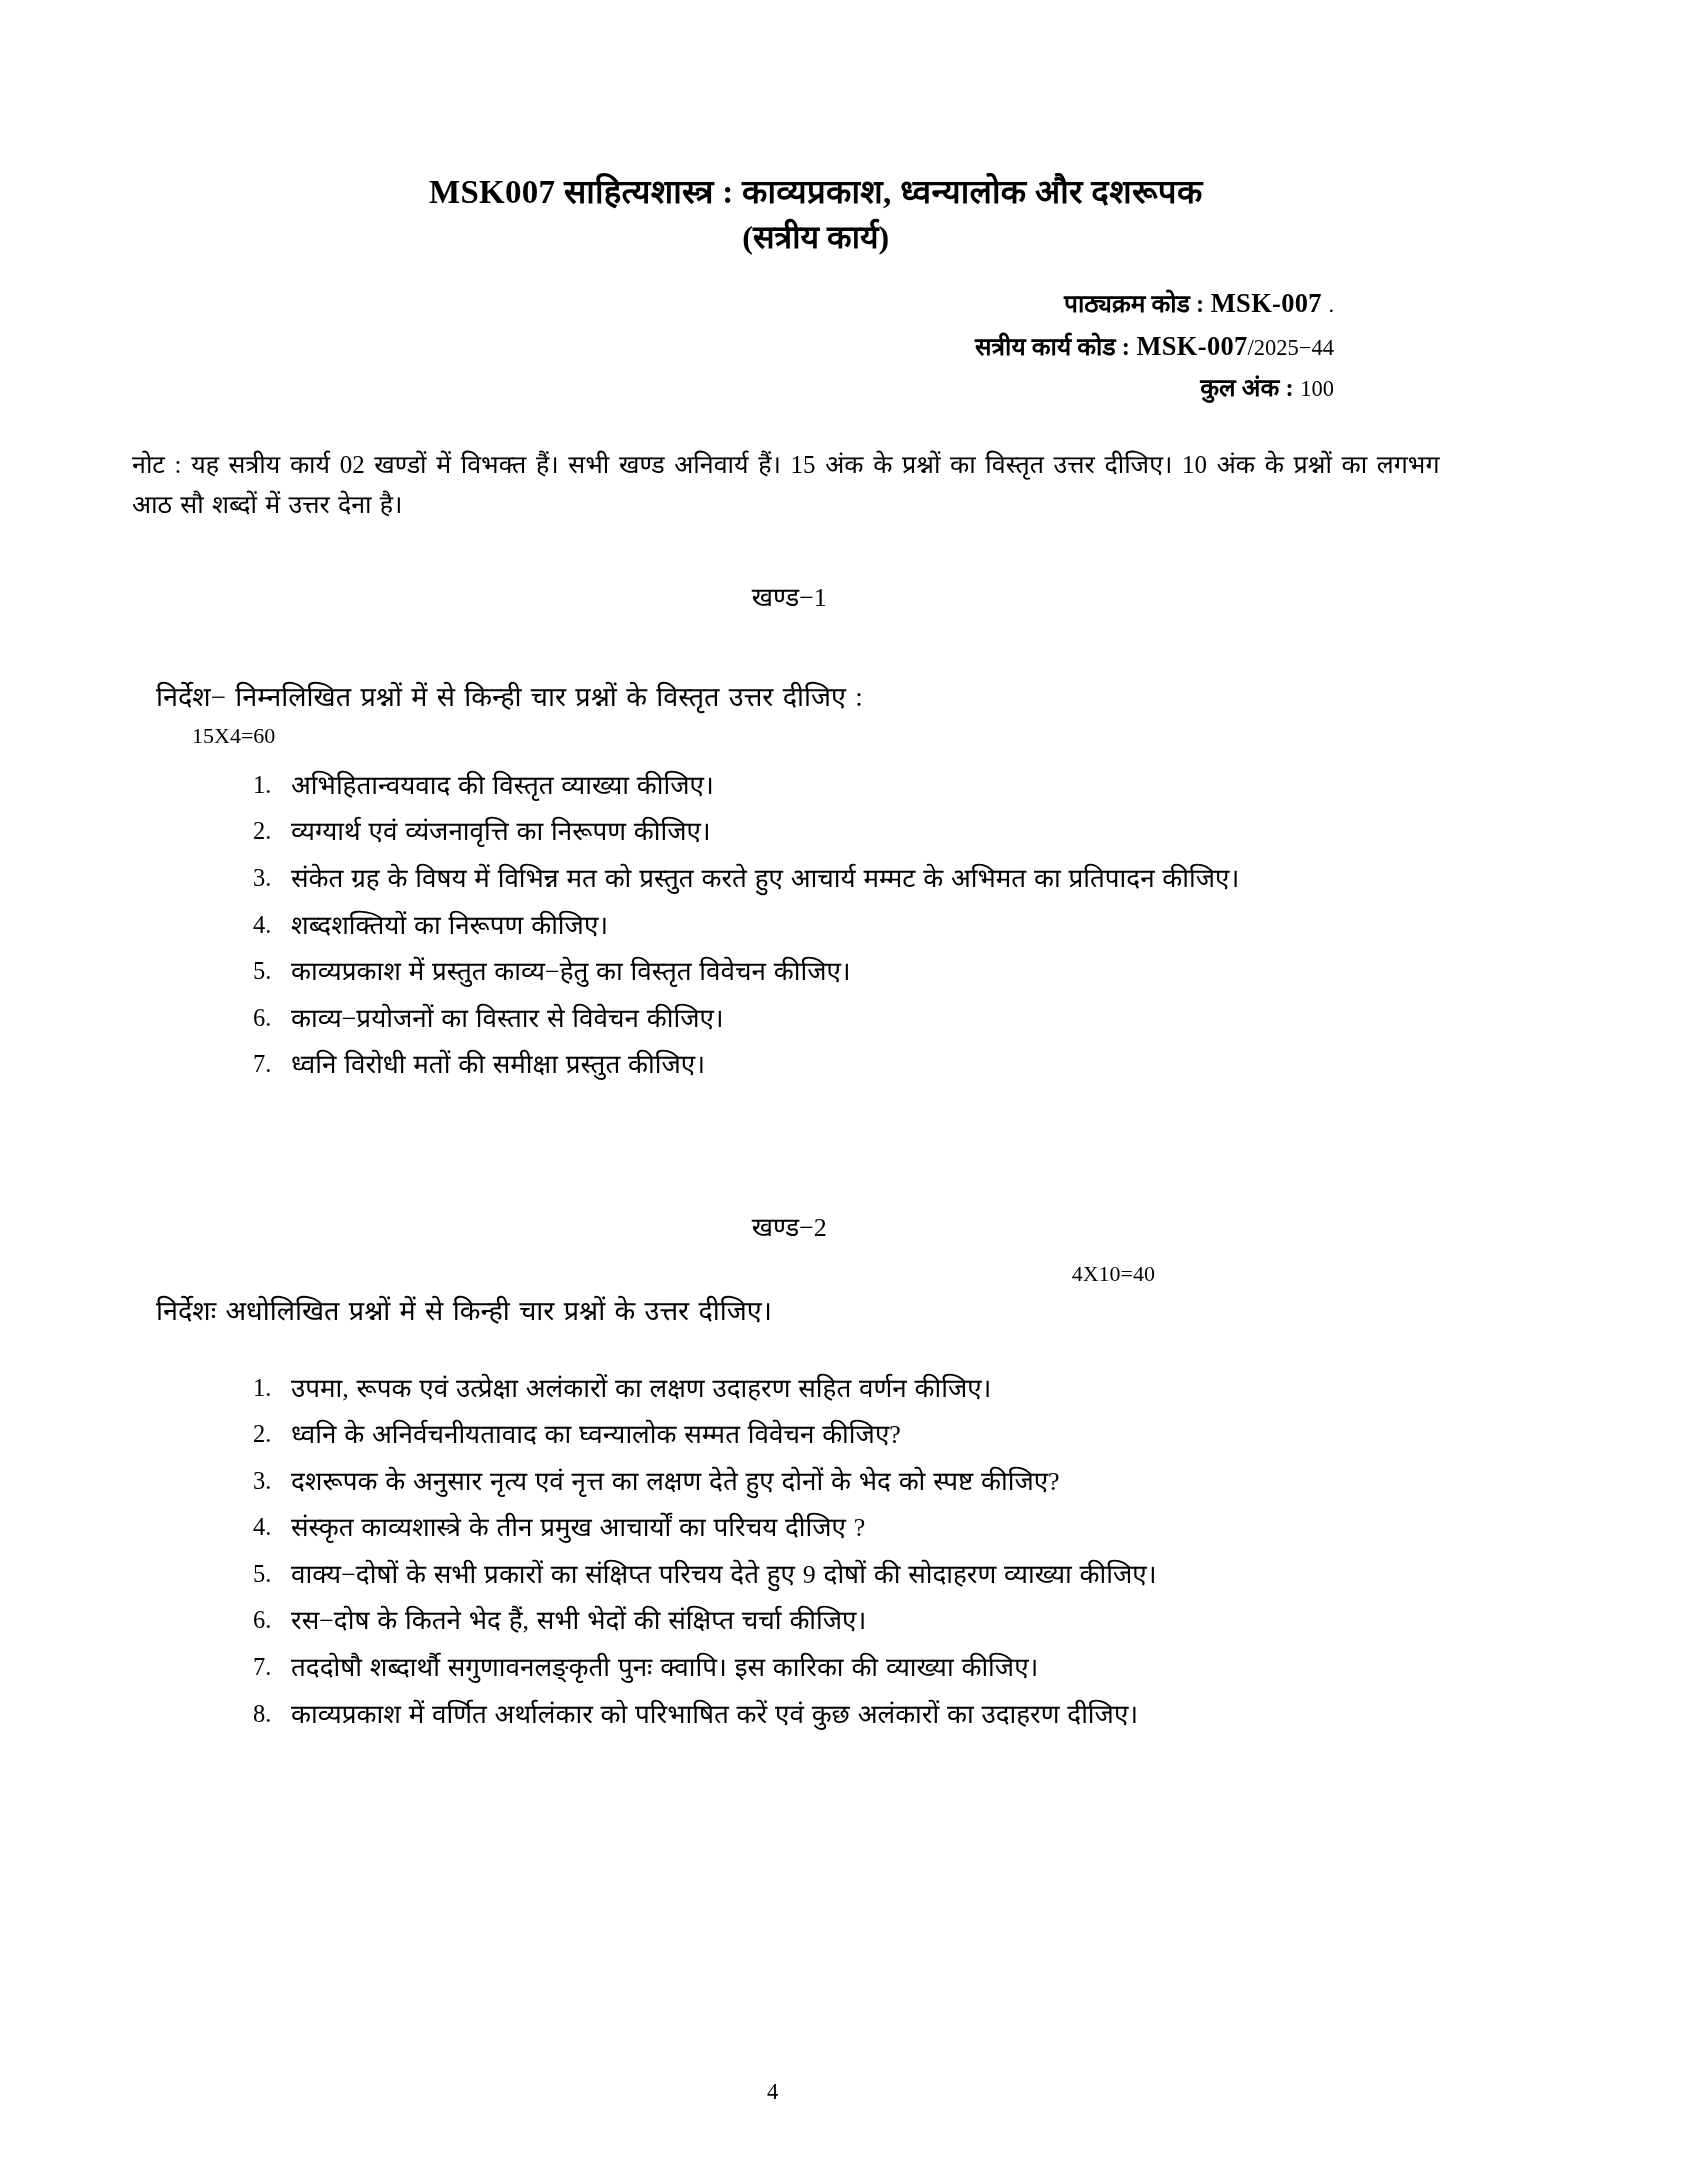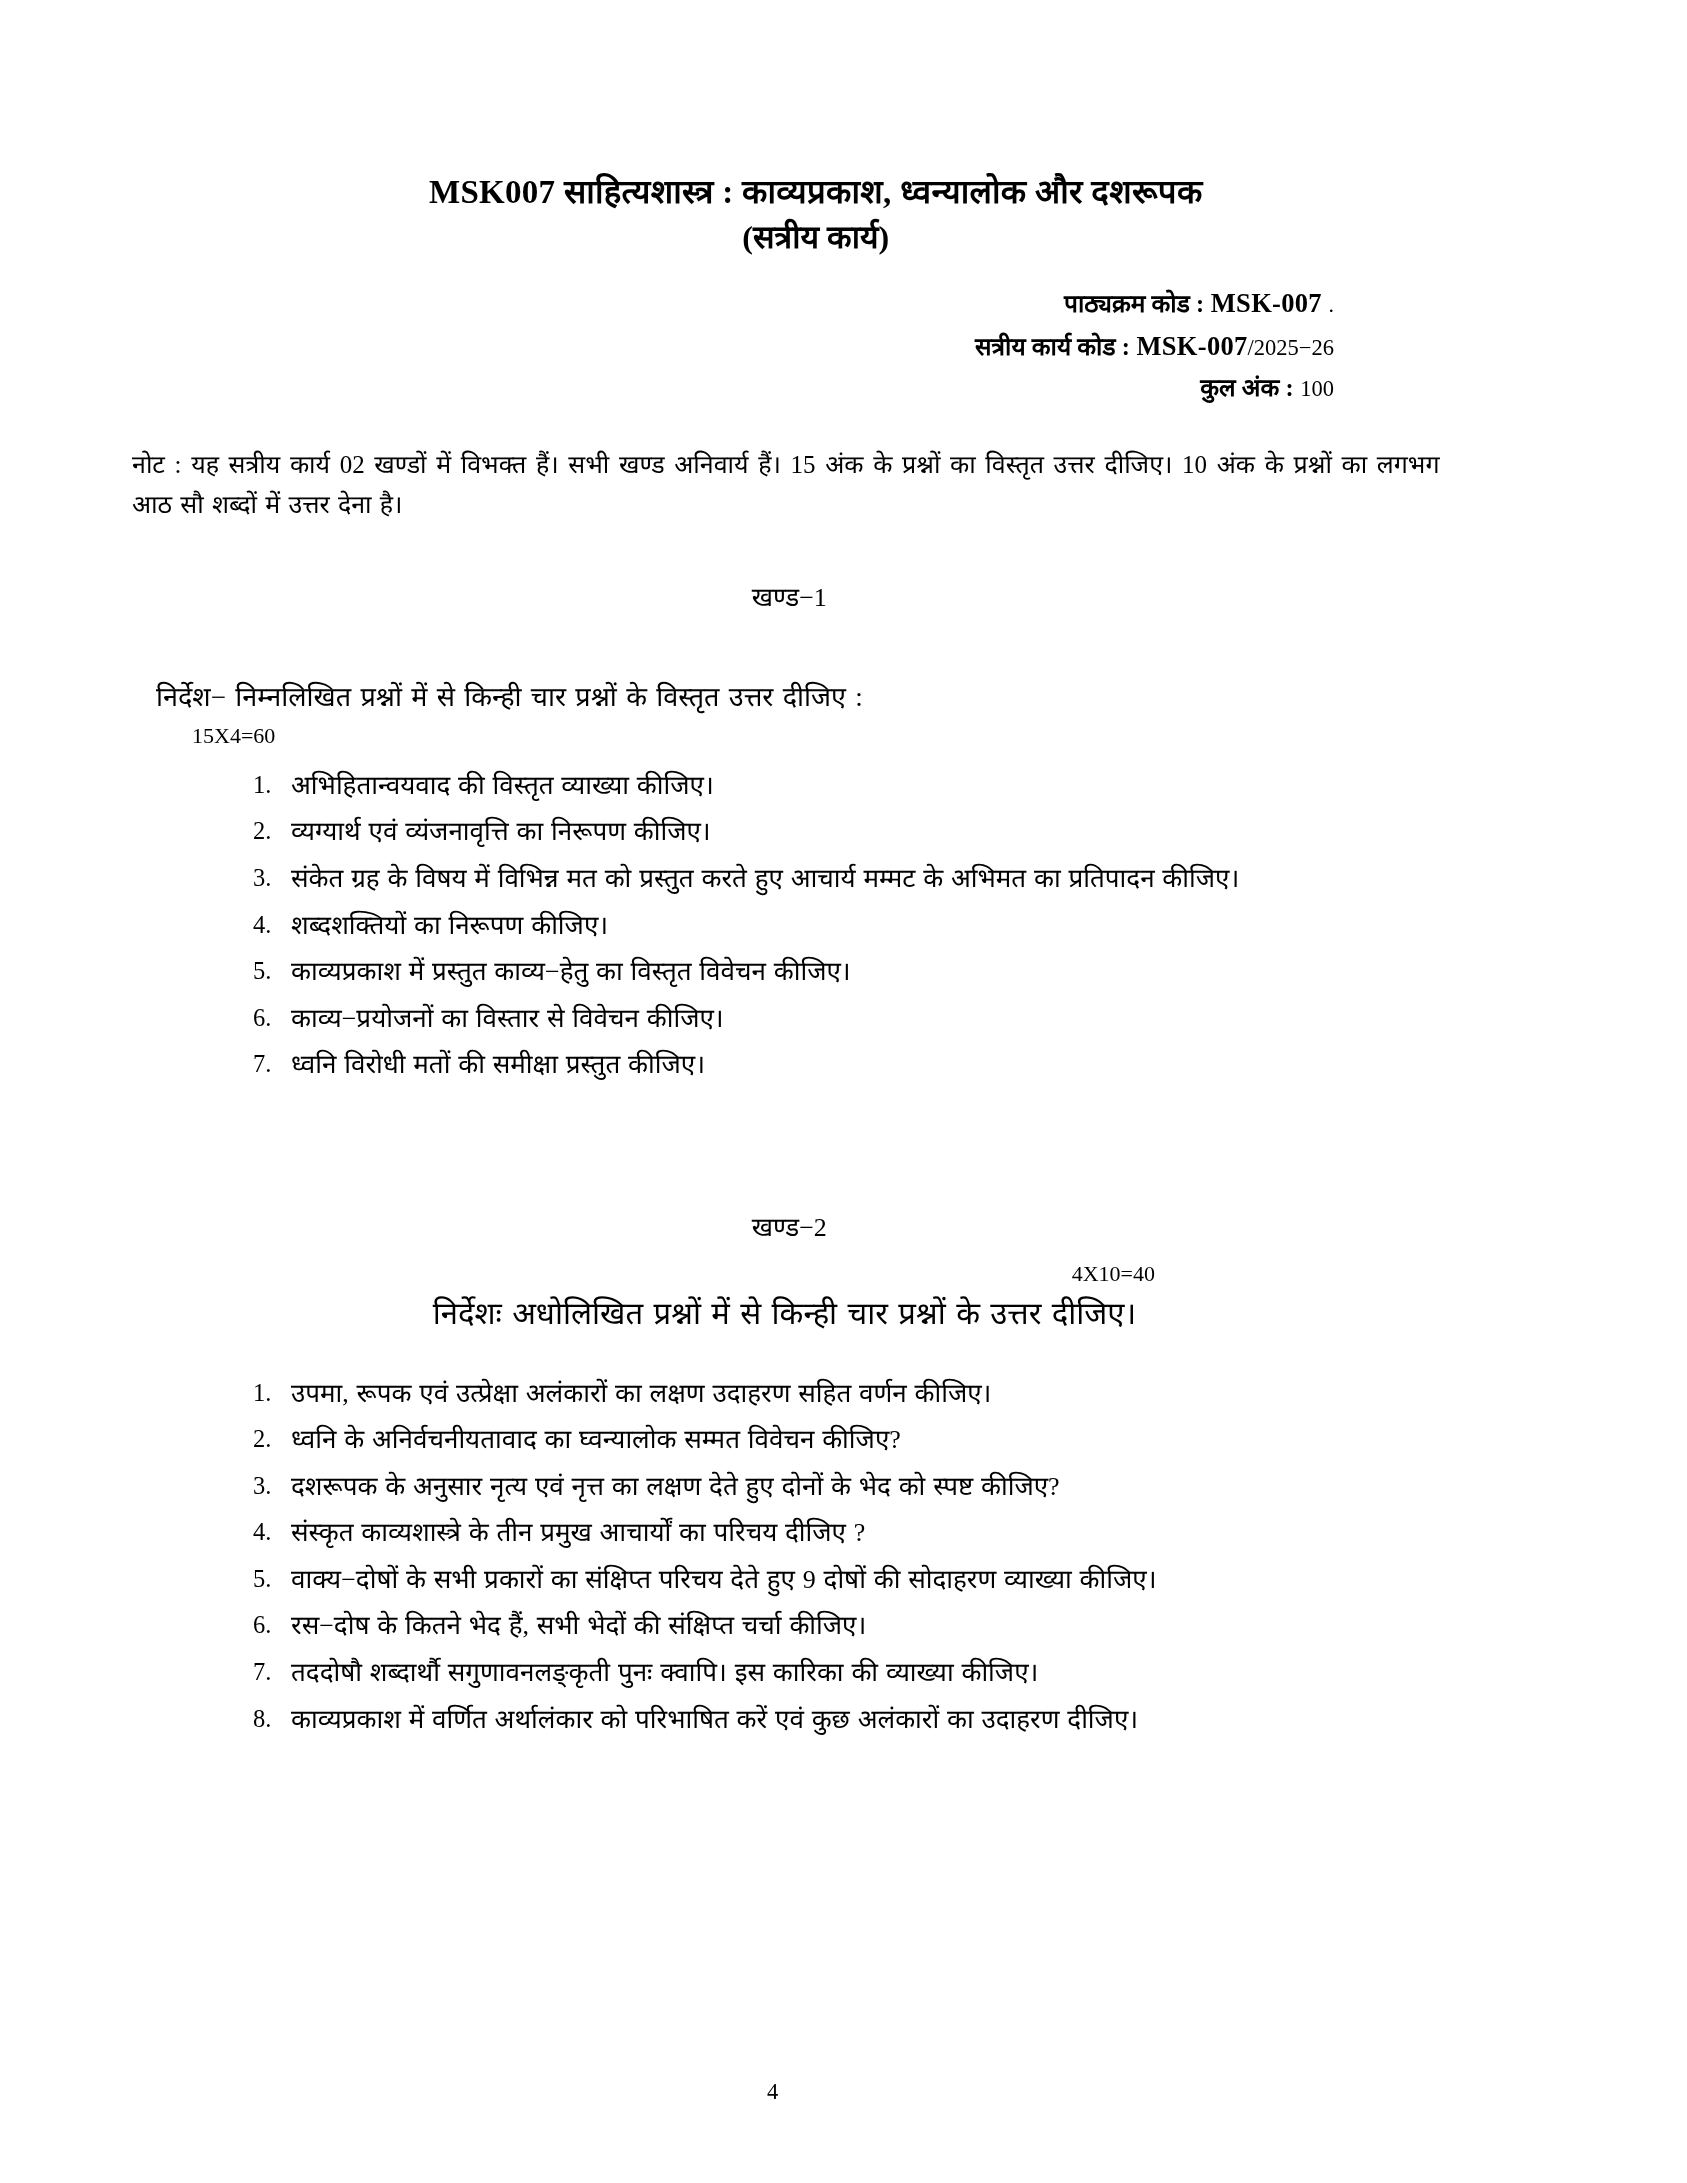--- a/index.html
+++ b/index.html
@@ -142,23 +142,22 @@
   }
   ol.qlist li.justify {
     text-align: justify;
     padding-right: 60px;
   }
   .gap-big { height: 64px; }
   .sec2-instr {
     margin-top: 4px;
     margin-left: -36px;
     font-family: "Liberation Serif", serif;
-    font-size: 31px;
+    font-size: 27px;
     word-spacing: 2.6px;
-    text-align: center;
   }
   ol.qlist.sec2 { margin-top: 41px; }
   
   .footer {
     position: absolute;
     left: 0;
     right: 0;
     bottom: 78px;
     text-align: center;
     font-family: "Liberation Serif", serif;
@@ -178,21 +177,21 @@
   </div>
 
   <div class="meta">
     <div class="row">
       <span class="lbl">पाठ्यक्रम कोड :</span>
       <span class="val-bold">MSK-007</span>
       <span class="val-plain">.</span>
     </div>
     <div class="row">
       <span class="lbl">सत्रीय कार्य कोड :</span>
-      <span class="val-bold">MSK-007</span><span class="val-num">/2025−26</span>
+      <span class="val-bold">MSK-007</span><span class="val-num">/2025−44</span>
     </div>
     <div class="row">
       <span class="lbl">कुल अंक :</span>
       <span class="val-num">100</span>
     </div>
   </div>
 
   <div class="note">
     <span>नोट :</span>
     <span>यह सत्रीय कार्य 02 खण्डों में विभक्त हैं। सभी खण्ड अनिवार्य हैं। 15 अंक के प्रश्नों का विस्तृत उत्तर दीजिए। 10 अंक के प्रश्नों का लगभग आठ सौ शब्दों में उत्तर देना है।</span>

